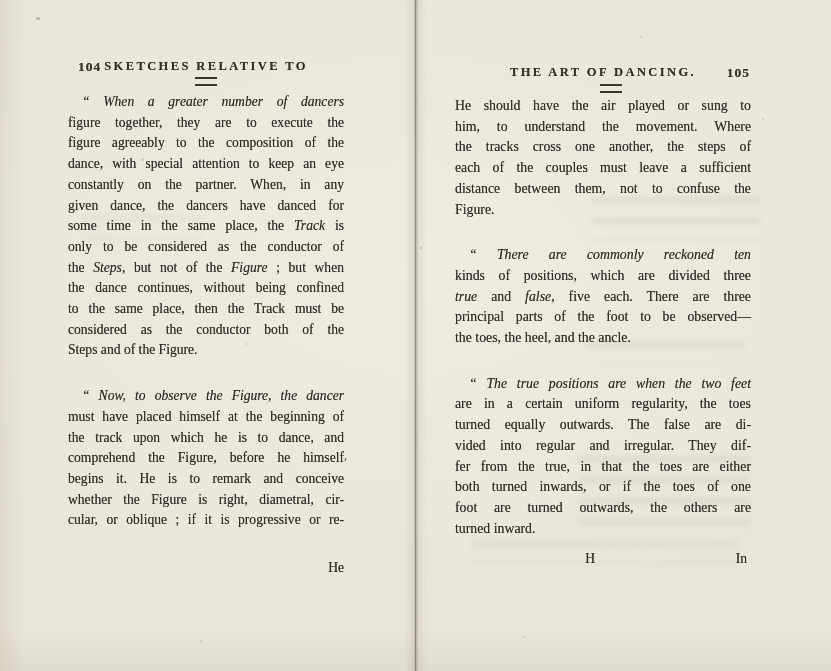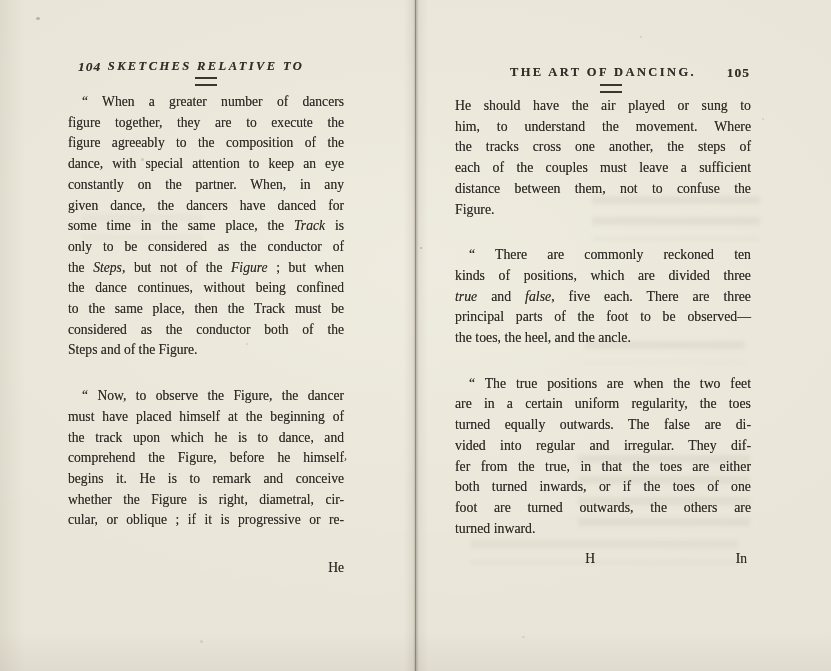--- a/index.html
+++ b/index.html
@@ -61,21 +61,21 @@
   
   .textblock{position:absolute;color:#2f2b26;}
   .para + .para{margin-top:25px;}
   .line{
     line-height:20.7px;
     text-align:justify;text-align-last:justify;
     white-space:normal;
     text-shadow:0 0 .45px rgba(47,43,38,.6);
   }
   .line.last{text-align-last:left;}
-  .line.indent{padding-left:14px;}
+  .line.indent{padding-left:14px;font-style:italic;}
   .left-block{left:68px;top:92px;width:276px;font-size:13.6px;}
   .right-block{left:455px;top:96px;width:296px;font-size:13.8px;}
   .line em{font-style:italic;}
   
   .catchrow{
     position:absolute;color:#2f2b26;font-size:13.6px;
     text-shadow:0 0 .45px rgba(47,43,38,.6);
   }
   .stray-mark{
     position:absolute;color:#4a443a;font-size:12px;transform:rotate(8deg);
@@ -98,21 +98,21 @@
   <div class="speck" style="left:141px;top:158px;width:3px;height:3px;opacity:.6;"></div>
   <div class="speck" style="left:420px;top:247px;width:2px;height:2px;"></div>
   <div class="speck" style="left:700px;top:256px;width:3px;height:2px;"></div>
   <div class="speck" style="left:246px;top:343px;width:2px;height:2px;opacity:.5;"></div>
   <div class="speck" style="left:200px;top:640px;width:3px;height:3px;opacity:.45;"></div>
   <div class="speck" style="left:522px;top:636px;width:3px;height:2px;opacity:.4;"></div>
   <div class="speck" style="left:762px;top:118px;width:2px;height:2px;opacity:.5;"></div>
   <div class="speck" style="left:640px;top:36px;width:2px;height:2px;opacity:.5;"></div>
 
   <section>
-    <header class="pageheader" style="left:68px;top:59px;width:276px;font-style:italic;">
+    <header class="pageheader" style="left:68px;top:59px;width:276px;">
       <span class="pagenum" style="left:10px;">104</span>
       <span class="running">SKETCHES RELATIVE TO</span>
     </header>
     <div class="hrule" style="left:195px;top:77px;"></div>
 
     <div class="textblock left-block">
         <div class="para">
           <div class="line indent"><span>“ When a greater number of dancers</span></div>
           <div class="line"><span>figure together, they are to execute the</span></div>
           <div class="line"><span>figure agreeably to the composition of the</span></div>

